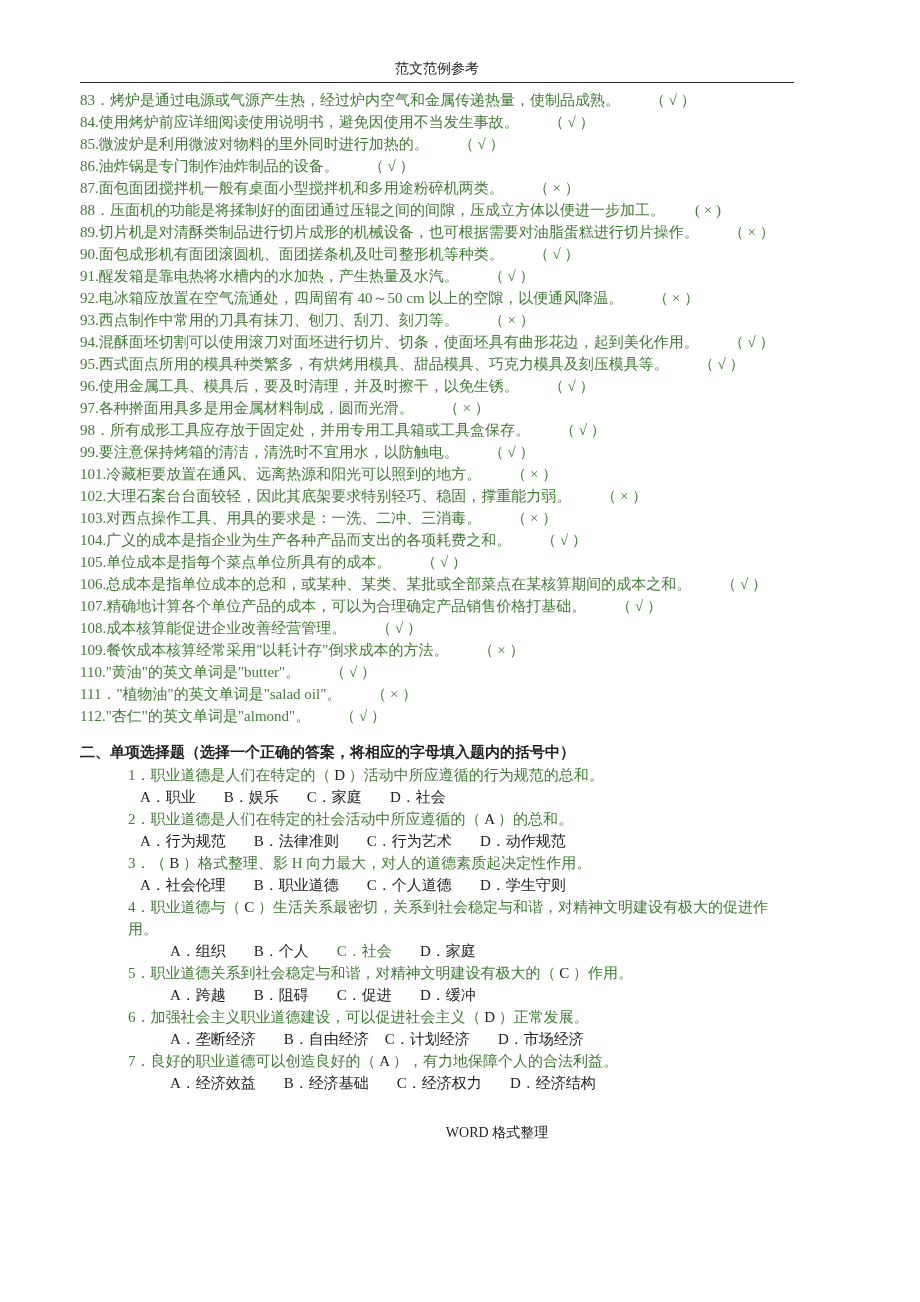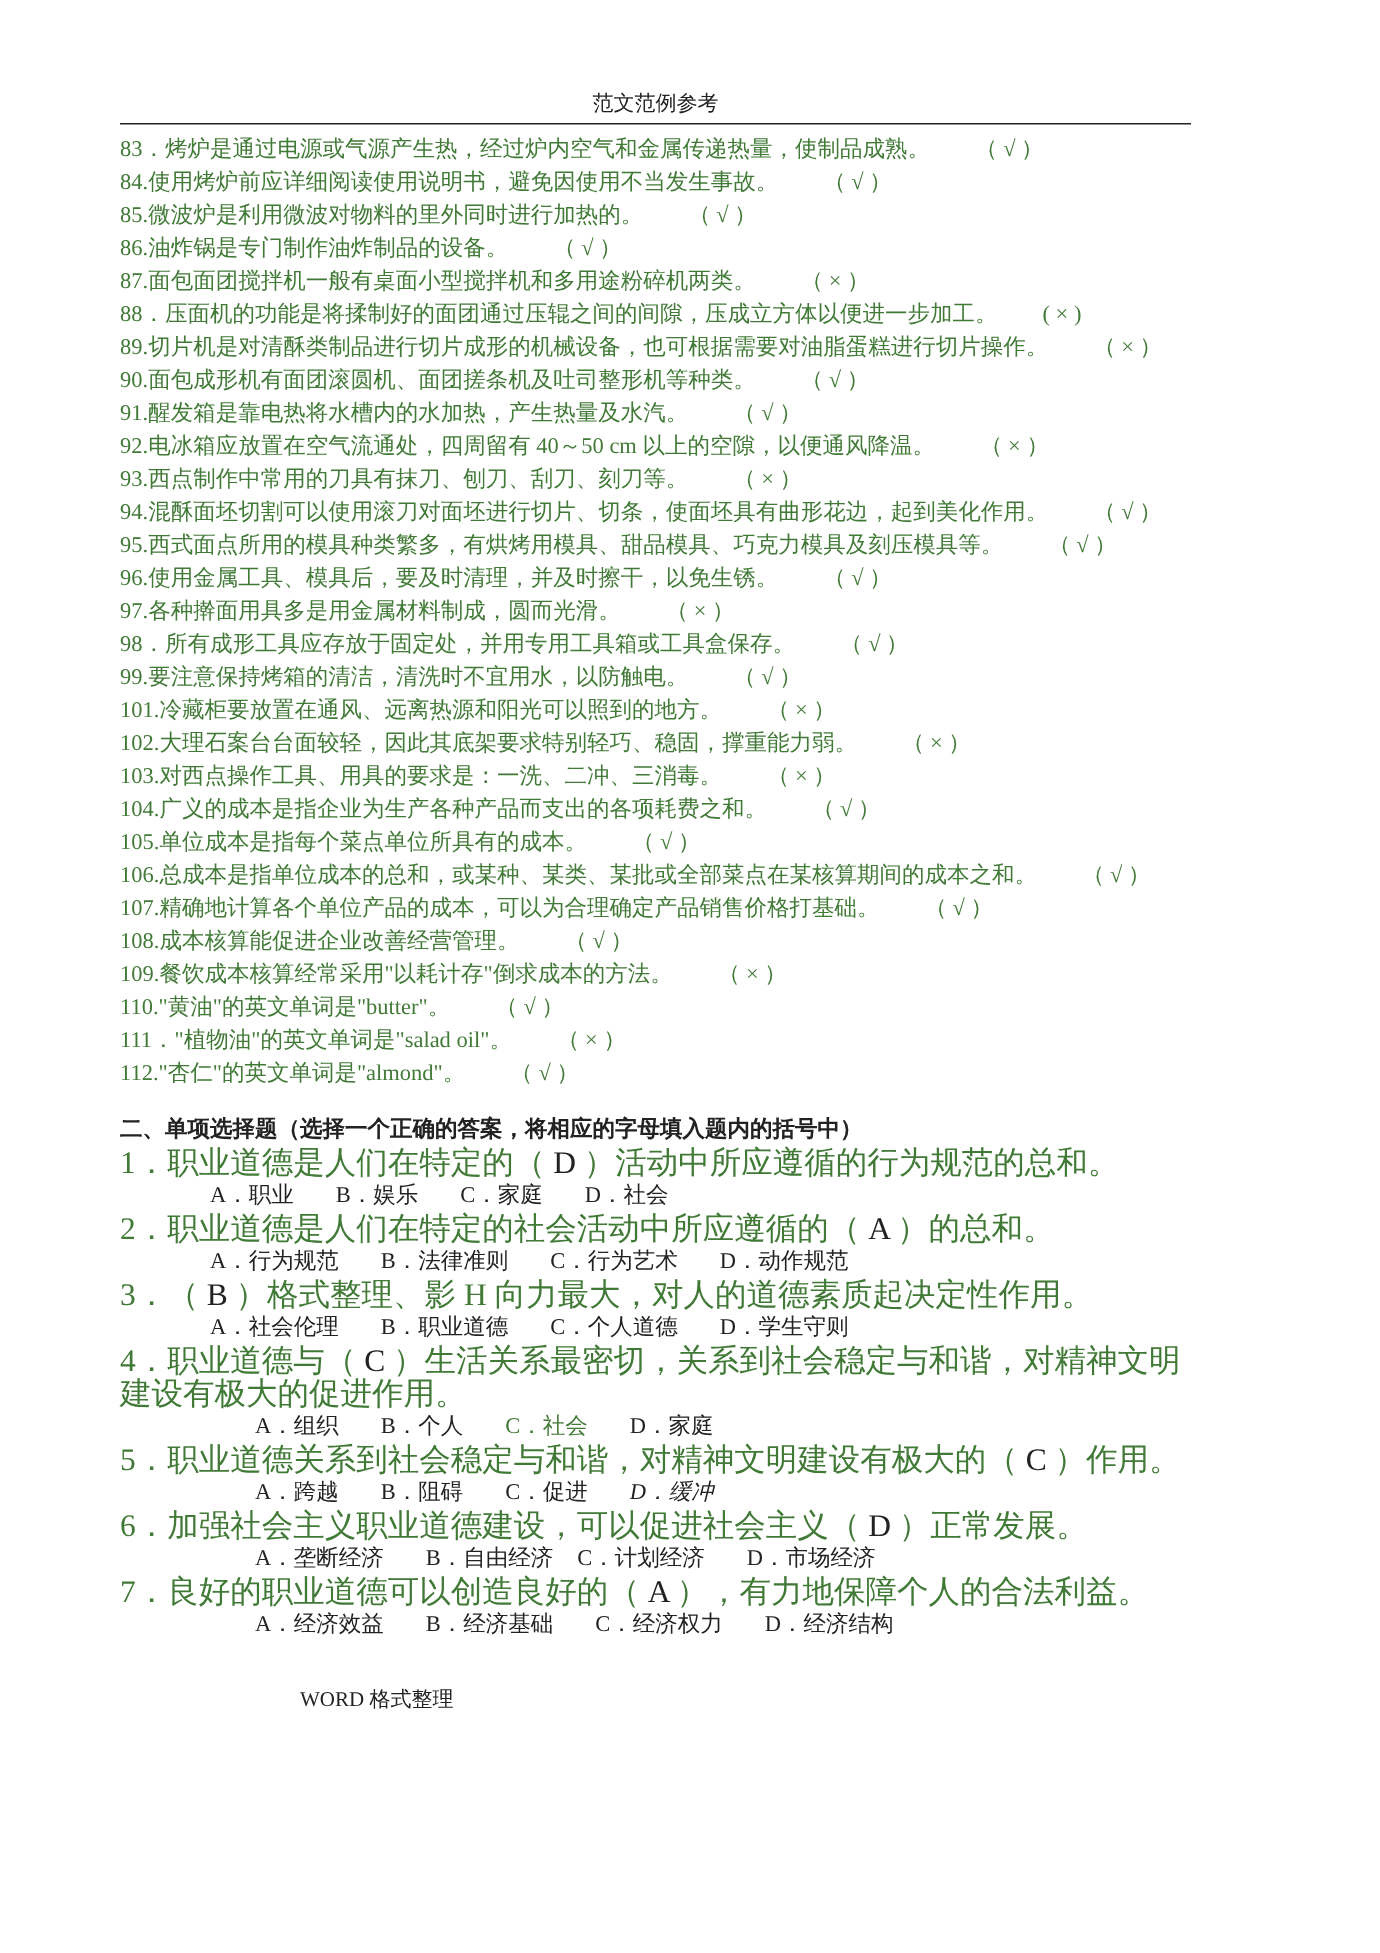--- a/index.html
+++ b/index.html
@@ -33,39 +33,41 @@
     color: #417a36;
   }
   .section-title {
     font-size: 15px;
     font-weight: bold;
     color: #222;
     margin-top: 16px;
     margin-bottom: 2px;
   }
   .mc-line {
-    font-size: 21px;
+    font-size: 15px;
     line-height: 22px;
     color: #417a36;
+    margin-left: 48px;
   }
   .mc-opts {
     font-size: 15px;
     line-height: 22px;
     color: #222;
     padding-left: 90px;
   }
   .mc-opts span { display:inline-block; margin-right: 28px; }
   .black { color: #222; }
   .green { color: #417a36; }
   .indent-a { padding-left: 60px; }
   .footer {
     margin-top: 30px;
     font-size: 14px;
     color: #222;
     padding-left: 120px;
+    text-align: center;
   }
 </style>
 </head>
 <body>
 
 <div class="page">
 
   <div class="header-title">范文范例参考</div>
 
   <div id="tf-list">
@@ -105,21 +107,21 @@
   <div id="mc-list">
       <div class="mc-line"><span>1．</span><span>职业道德是人们在特定的（</span><span class="black"> D </span><span>）活动中所应遵循的行为规范的总和。</span></div>
       <div class="indent-a" style="font-size: 15px; line-height: 22px;"><span class="black" style="display: inline-block; margin-right: 28px;">A．职业</span><span class="black" style="display: inline-block; margin-right: 28px;">B．娱乐</span><span class="black" style="display: inline-block; margin-right: 28px;">C．家庭</span><span class="black" style="display: inline-block; margin-right: 28px;">D．社会</span></div>
       <div class="mc-line"><span>2．</span><span>职业道德是人们在特定的社会活动中所应遵循的（</span><span class="black"> A  </span><span>）的总和。</span></div>
       <div class="indent-a" style="font-size: 15px; line-height: 22px;"><span class="black" style="display: inline-block; margin-right: 28px;">A．行为规范</span><span class="black" style="display: inline-block; margin-right: 28px;">B．法律准则</span><span class="black" style="display: inline-block; margin-right: 28px;">C．行为艺术</span><span class="black" style="display: inline-block; margin-right: 28px;">D．动作规范</span></div>
       <div class="mc-line"><span>3．</span><span>（</span><span class="black"> B </span><span>）格式整理、影 H 向力最大，对人的道德素质起决定性作用。</span></div>
       <div class="indent-a" style="font-size: 15px; line-height: 22px;"><span class="black" style="display: inline-block; margin-right: 28px;">A．社会伦理</span><span class="black" style="display: inline-block; margin-right: 28px;">B．职业道德</span><span class="black" style="display: inline-block; margin-right: 28px;">C．个人道德</span><span class="black" style="display: inline-block; margin-right: 28px;">D．学生守则</span></div>
       <div class="mc-line"><span>4．</span><span>职业道德与（</span><span class="black"> C </span><span>）生活关系最密切，关系到社会稳定与和谐，对精神文明建设有极大的促进作用。</span></div>
       <div class="mc-opts"><span class="black" style="display: inline-block; margin-right: 28px;">A．组织</span><span class="black" style="display: inline-block; margin-right: 28px;">B．个人</span><span class="green" style="display: inline-block; margin-right: 28px;">C．社会</span><span class="black" style="display: inline-block; margin-right: 28px;">D．家庭</span></div>
       <div class="mc-line"><span>5．</span><span>职业道德关系到社会稳定与和谐，对精神文明建设有极大的（</span><span class="black"> C  </span><span>）作用。</span></div>
-      <div class="mc-opts"><span class="black" style="display: inline-block; margin-right: 28px; text-align: right;">A．跨越</span><span class="black" style="display: inline-block; margin-right: 28px;">B．阻碍</span><span class="black" style="display: inline-block; margin-right: 28px;">C．促进</span><span class="black" style="display: inline-block; margin-right: 40px; font-style: italic;">D．缓冲</span></div>
+      <div class="mc-opts"><span class="black" style="display: inline-block; margin-right: 28px; text-align: right;">A．跨越</span><span class="black" style="display: inline-block; margin-right: 28px;">B．阻碍</span><span class="black" style="display: inline-block; margin-right: 28px;">C．促进</span><span class="black" style="display: inline-block; margin-right: 40px;">D．缓冲</span></div>
       <div class="mc-line"><span>6．</span><span>加强社会主义职业道德建设，可以促进社会主义（</span><span class="black"> D   </span><span>）正常发展。</span></div>
       <div class="mc-opts"><span class="black" style="display: inline-block; margin-right: 28px;">A．垄断经济</span><span class="black" style="display: inline-block; margin-right: 16px; text-align: right;">B．自由经济</span><span class="black" style="display: inline-block; margin-right: 28px;">C．计划经济</span><span class="black" style="display: inline-block; margin-right: 28px;">D．市场经济</span></div>
       <div class="mc-line"><span>7．</span><span>良好的职业道德可以创造良好的（</span><span class="black">  A  </span><span>），有力地保障个人的合法利益。</span></div>
       <div class="mc-opts"><span class="black" style="display: inline-block; margin-right: 28px;">A．经济效益</span><span class="black" style="display: inline-block; margin-right: 28px;">B．经济基础</span><span class="black" style="display: inline-block; margin-right: 28px;">C．经济权力</span><span class="black" style="display: inline-block; margin-right: 28px;">D．经济结构</span></div>
     </div>
 
   <div class="footer">WORD 格式整理</div>
 
 </div>
 

